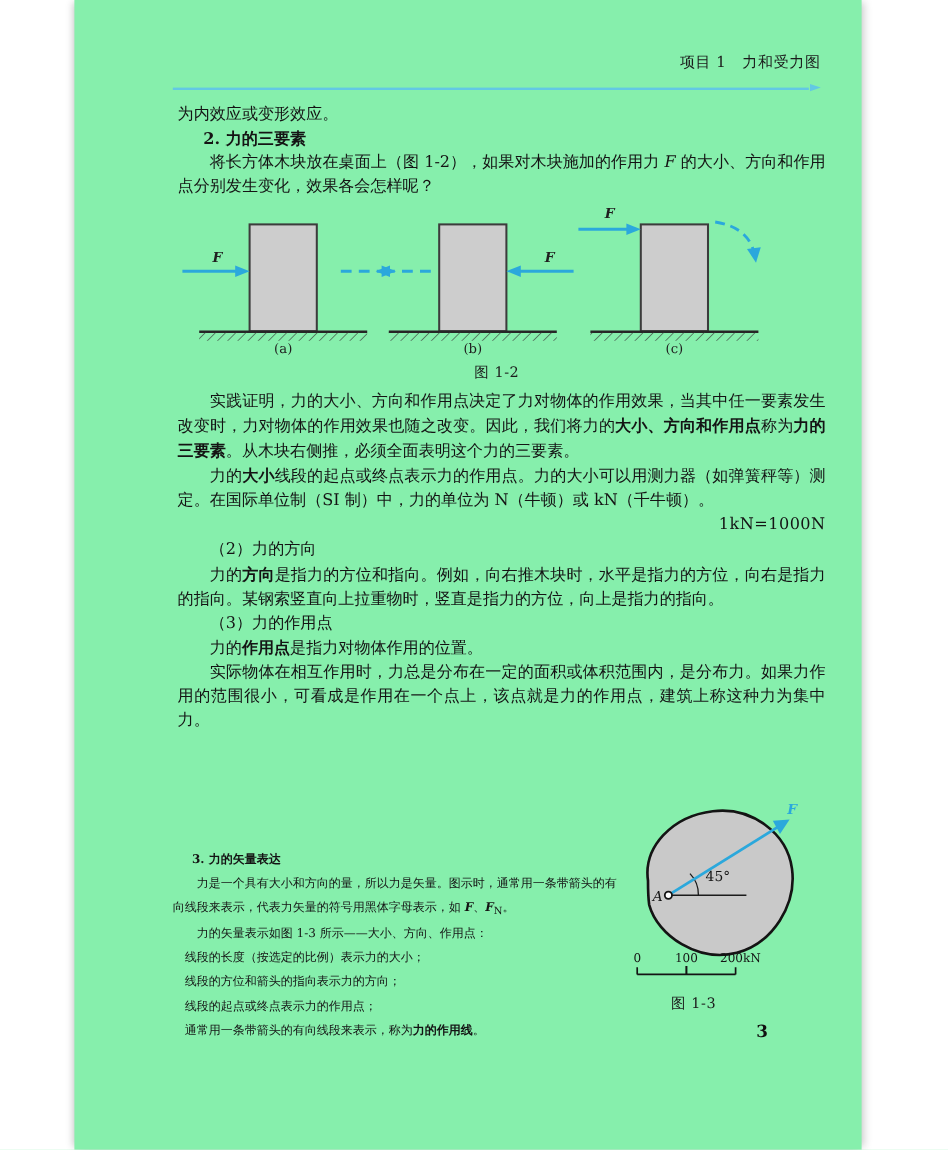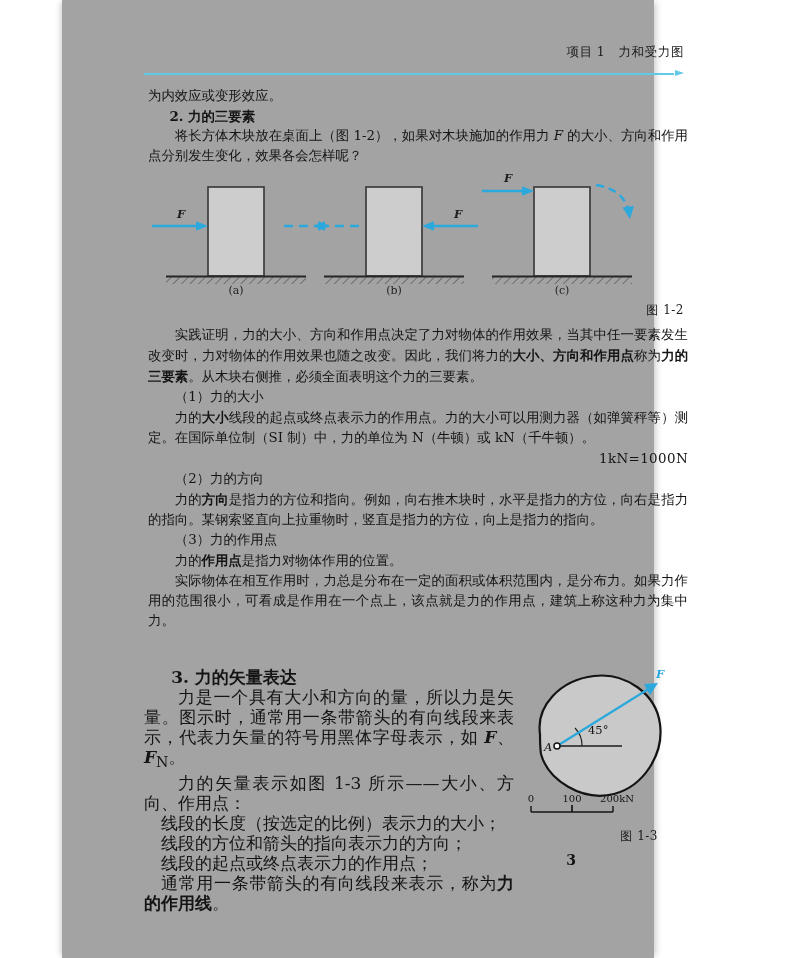--- a/index.html
+++ b/index.html
@@ -13,23 +13,23 @@
     position: relative;
     font-family: "DejaVu Serif", "Liberation Serif", serif;
     overflow: hidden;
   }
 
   
   #page-sheet {
     position: absolute;
     left: 62px;
     top: 0px;
-    width: 592px;
+    width: 656px;
     height: 958px;
-    background: #a3a3a3;
+    background: #86efac;
     box-shadow: -3px 0 6px -2px rgba(0,0,0,0.22),
                  4px 0 7px -2px rgba(0,0,0,0.20);
   }
   #page-inner {
     position: absolute;
     left: 0; top: 0; right: 0; bottom: 0;
   }
 
   
   .runhead {
@@ -87,39 +87,40 @@
   .ctr { margin: 0; text-align: right; text-indent: 0; }
   b, .b { font-weight: bold; }
   .it { font-style: italic; }
   .formula { letter-spacing: 0.4px; }
 
   
   .col-narrow {
     position: absolute;
     left: 82px;
     width: 370px;
-    font-size: 17px;
+    font-size: 10px;
     line-height: 20.1px;
     color: #141414;
     text-align: justify;
     text-justify: inter-ideograph;
+    margin-top: 40px;
   }
 
   
   #fig12 {
     position: absolute;
     left: 82px;
     top: 168px;
     width: 540px;
     height: 152px;
   }
   .figcap {
     position: absolute;
     width: 100%;
-    text-align: right;
+    text-align: center;
     font-size: 12px;
     color: #1b1b1b;
     letter-spacing: 0.5px;
   }
 
   
   #fig13 {
     position: absolute;
     left: 448px;
     top: 662px;
@@ -220,21 +221,20 @@
 
       <text x="92" y="126" text-anchor="middle" font-family="DejaVu Serif, serif" font-size="11" fill="#1f1f1f">(a)</text>
       <text x="250" y="126" text-anchor="middle" font-family="DejaVu Serif, serif" font-size="11" fill="#1f1f1f">(b)</text>
       <text x="418" y="126" text-anchor="middle" font-family="DejaVu Serif, serif" font-size="11" fill="#1f1f1f">(c)</text>
     </svg>
     <div class="figcap" style="top:134px;">图 1-2</div>
   </div>
 
   <div class="col" style="top:325px;">
     <p class="p"><span>实践证明，力的大小、方向和作用点决定了力对物体的作用效果，当其中任一要素发生改变时，力对物体的作用效果也随之改变。因此，我们将力的</span><b>大小、方向和作用点</b><span>称为</span><b>力的三要素</b><span>。从木块右侧推，必须全面表明这个力的三要素。</span></p>
-    <p class="p">（1）力的大小</p>
     <p class="p"><span>力的</span><b>大小</b><span>线段的起点或终点表示力的作用点。力的大小可以用测力器（如弹簧秤等）测定。在国际单位制（SI 制）中，力的单位为 N（牛顿）或 kN（千牛顿）。</span></p>
     <p class="ctr formula">1kN=1000N</p>
     <p class="p">（2）力的方向</p>
     <p class="p"><span>力的</span><b>方向</b><span>是指力的方位和指向。例如，向右推木块时，水平是指力的方位，向右是指力的指向。某钢索竖直向上拉重物时，竖直是指力的方位，向上是指力的指向。</span></p>
     <p class="p">（3）力的作用点</p>
     <p class="p"><span>力的</span><b>作用点</b><span>是指力对物体作用的位置。</span></p>
     <p class="p">实际物体在相互作用时，力总是分布在一定的面积或体积范围内，是分布力。如果力作用的范围很小，可看成是作用在一个点上，该点就是力的作用点，建筑上称这种力为集中力。</p>
   </div>
 
   <div class="col-narrow" style="top:667px;">

